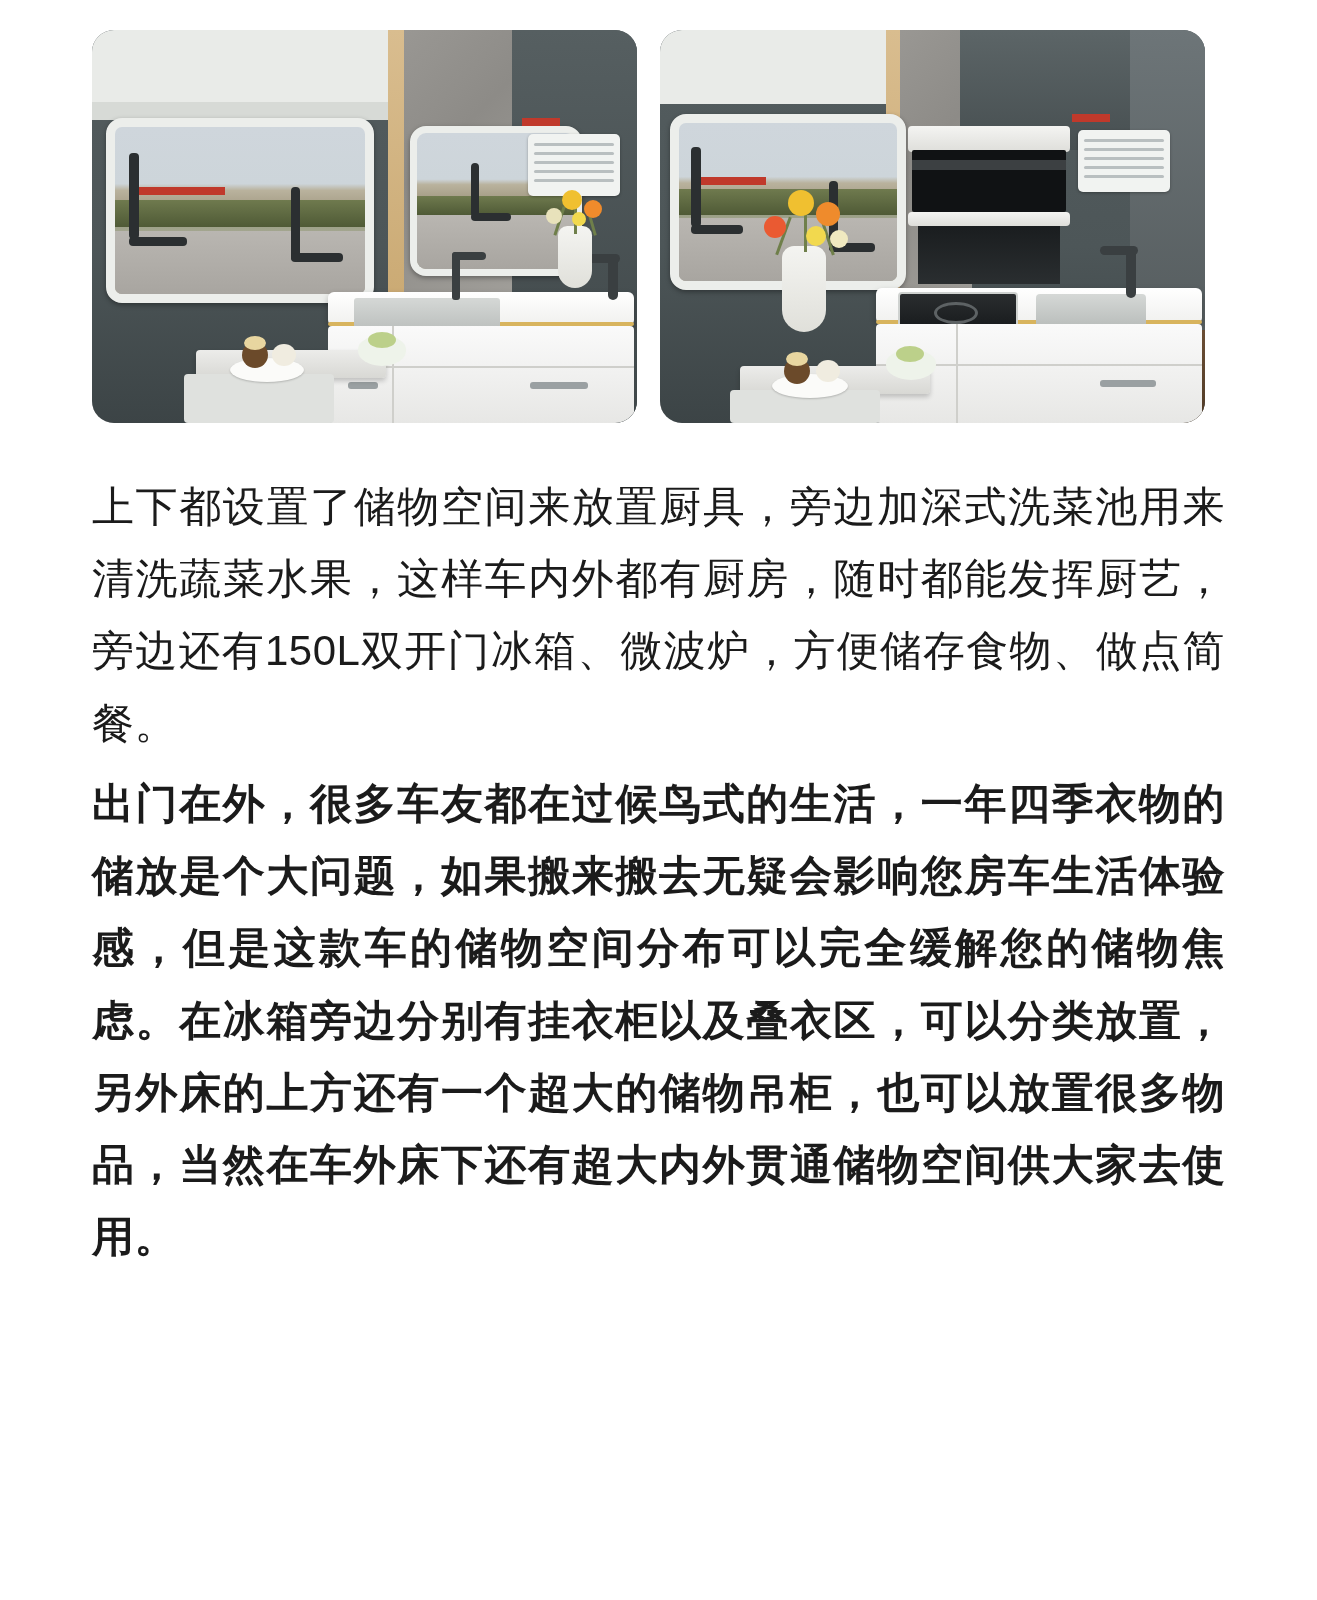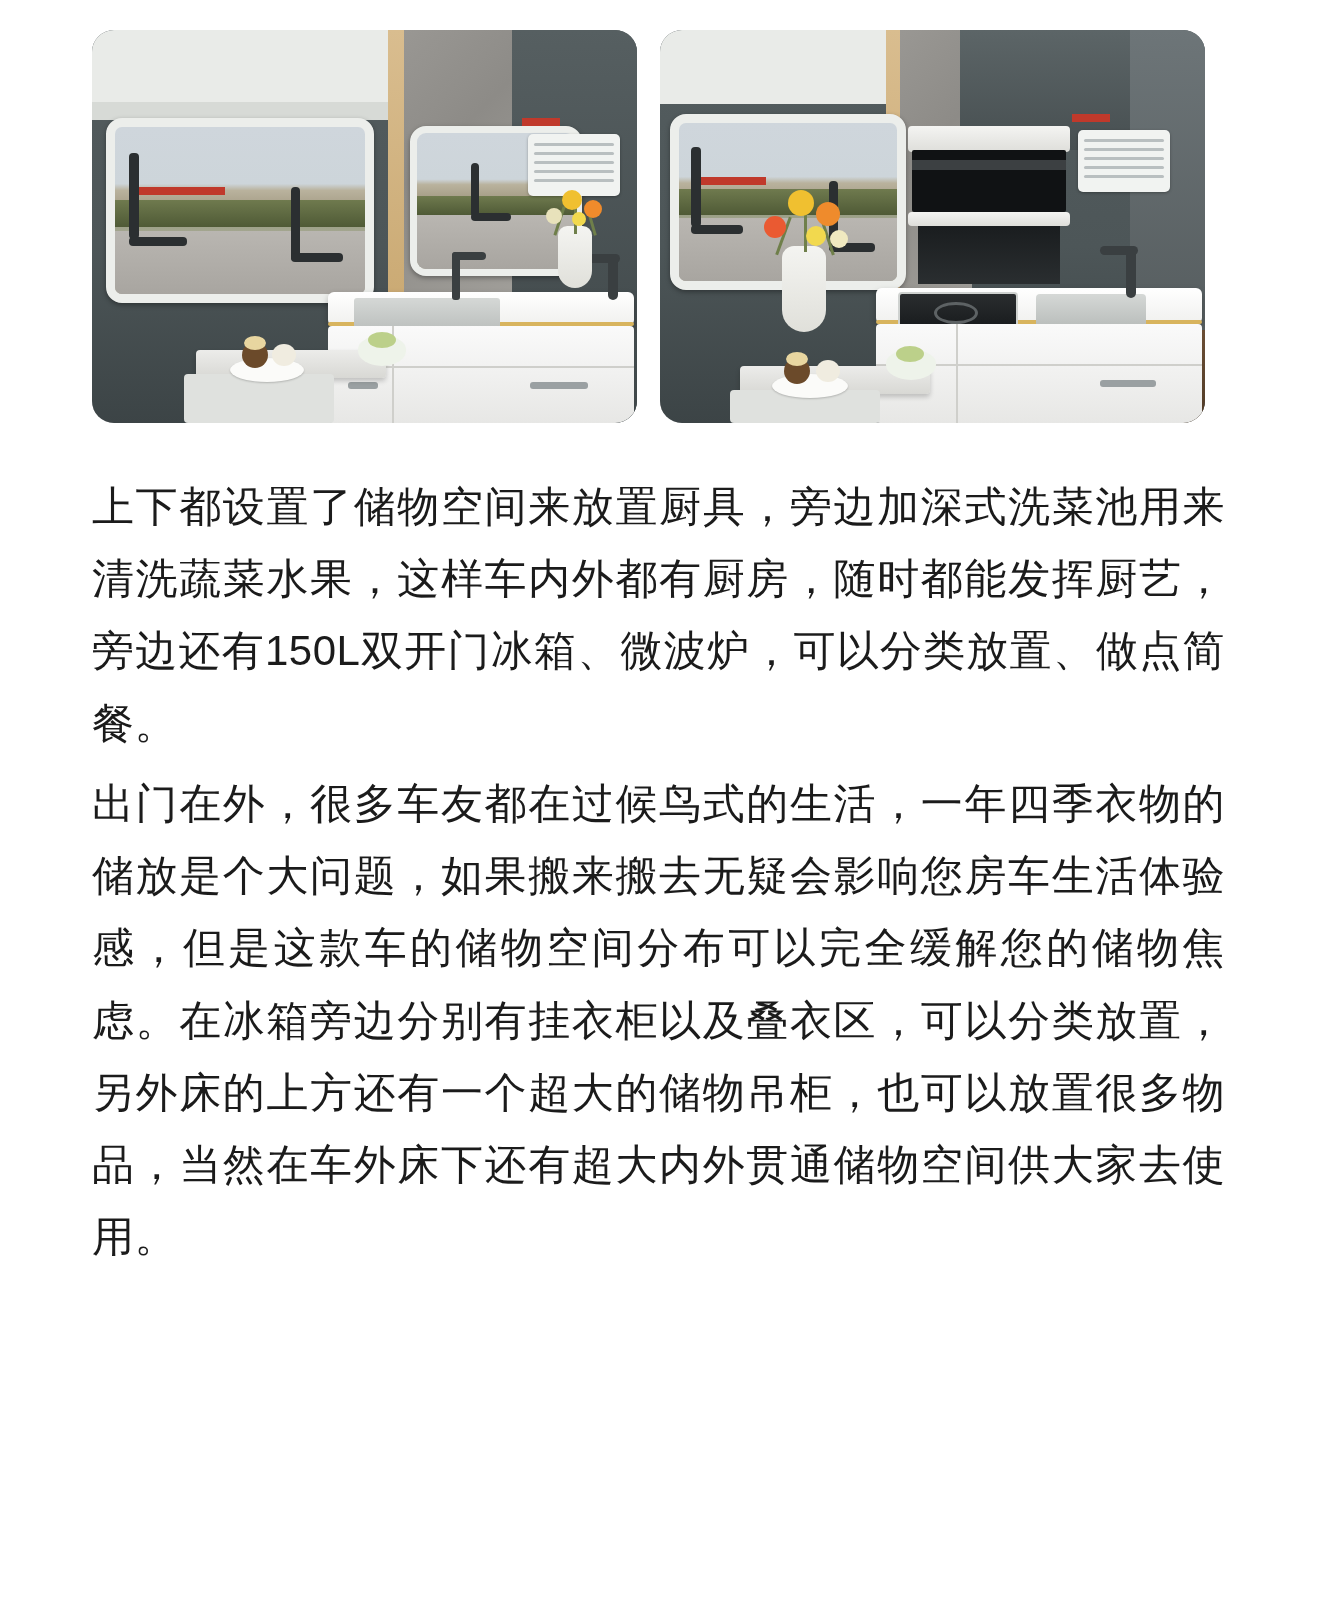--- a/index.html
+++ b/index.html
@@ -395,18 +395,18 @@
         <div class="stem" style="left:166px;top:188px;width:3px;height:38px;transform:rotate(-18deg);"></div>
         <div class="flower" style="left:128px;top:160px;width:26px;height:26px;background:#f0c030;"></div>
         <div class="flower" style="left:156px;top:172px;width:24px;height:24px;background:#ef8b2c;"></div>
         <div class="flower" style="left:104px;top:186px;width:22px;height:22px;background:#ea5a32;"></div>
         <div class="flower" style="left:146px;top:196px;width:20px;height:20px;background:#f2d94e;"></div>
         <div class="flower" style="left:170px;top:200px;width:18px;height:18px;background:#f0e9c0;"></div>
       </div>
     </div>
   </div>
 
-  <p class="para">上下都设置了储物空间来放置厨具，旁边加深式洗菜池用来清洗蔬菜水果，这样车内外都有厨房，随时都能发挥厨艺，旁边还有150L双开门冰箱、微波炉，可以分类放置、做点简餐。</p>
-
-
-  <p class="para" style="margin-top:8px;">出门在外，很多车友都在过候鸟式的生活，一年四季衣物的储放是个大问题，如果搬来搬去无疑会影响您房车生活体验感，但是这款车的储物空间分布可以完全缓解您的储物焦虑。在冰箱旁边分别有挂衣柜以及叠衣区，可以分类放置，另外床的上方还有一个超大的储物吊柜，也可以放置很多物品，当然在车外床下还有超大内外贯通储物空间供大家去使用。</p>
+  <p class="para">上下都设置了储物空间来放置厨具，旁边加深式洗菜池用来清洗蔬菜水果，这样车内外都有厨房，随时都能发挥厨艺，旁边还有150L双开门冰箱、微波炉，方便储存食物、做点简餐。</p>
+
+
+  <p class="para" style="margin-top:8px;font-weight:bold;">出门在外，很多车友都在过候鸟式的生活，一年四季衣物的储放是个大问题，如果搬来搬去无疑会影响您房车生活体验感，但是这款车的储物空间分布可以完全缓解您的储物焦虑。在冰箱旁边分别有挂衣柜以及叠衣区，可以分类放置，另外床的上方还有一个超大的储物吊柜，也可以放置很多物品，当然在车外床下还有超大内外贯通储物空间供大家去使用。</p>
 
 </div>
 
 </body></html>

